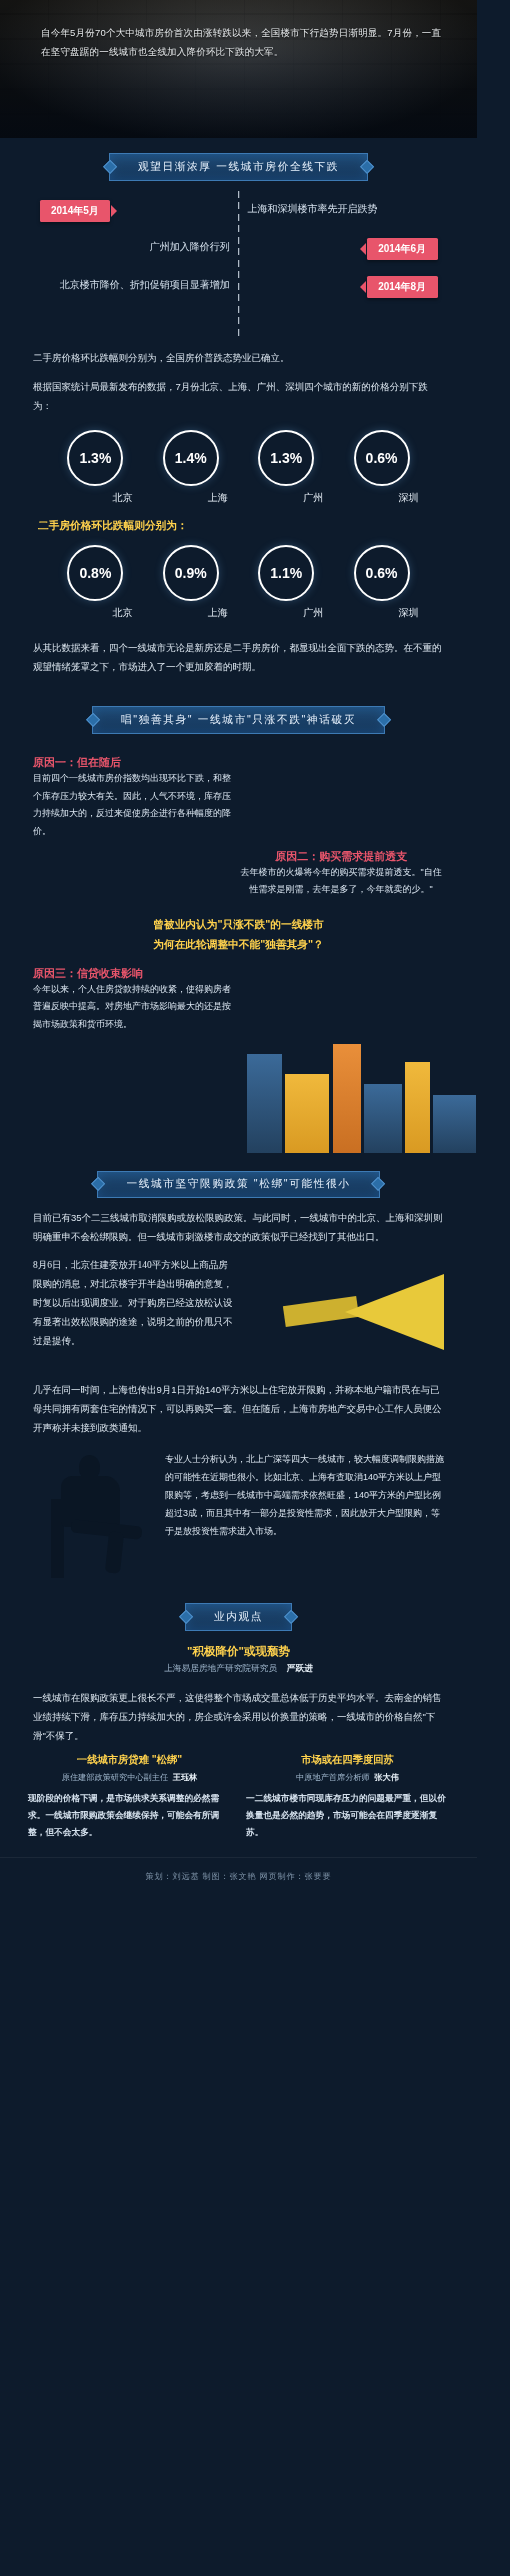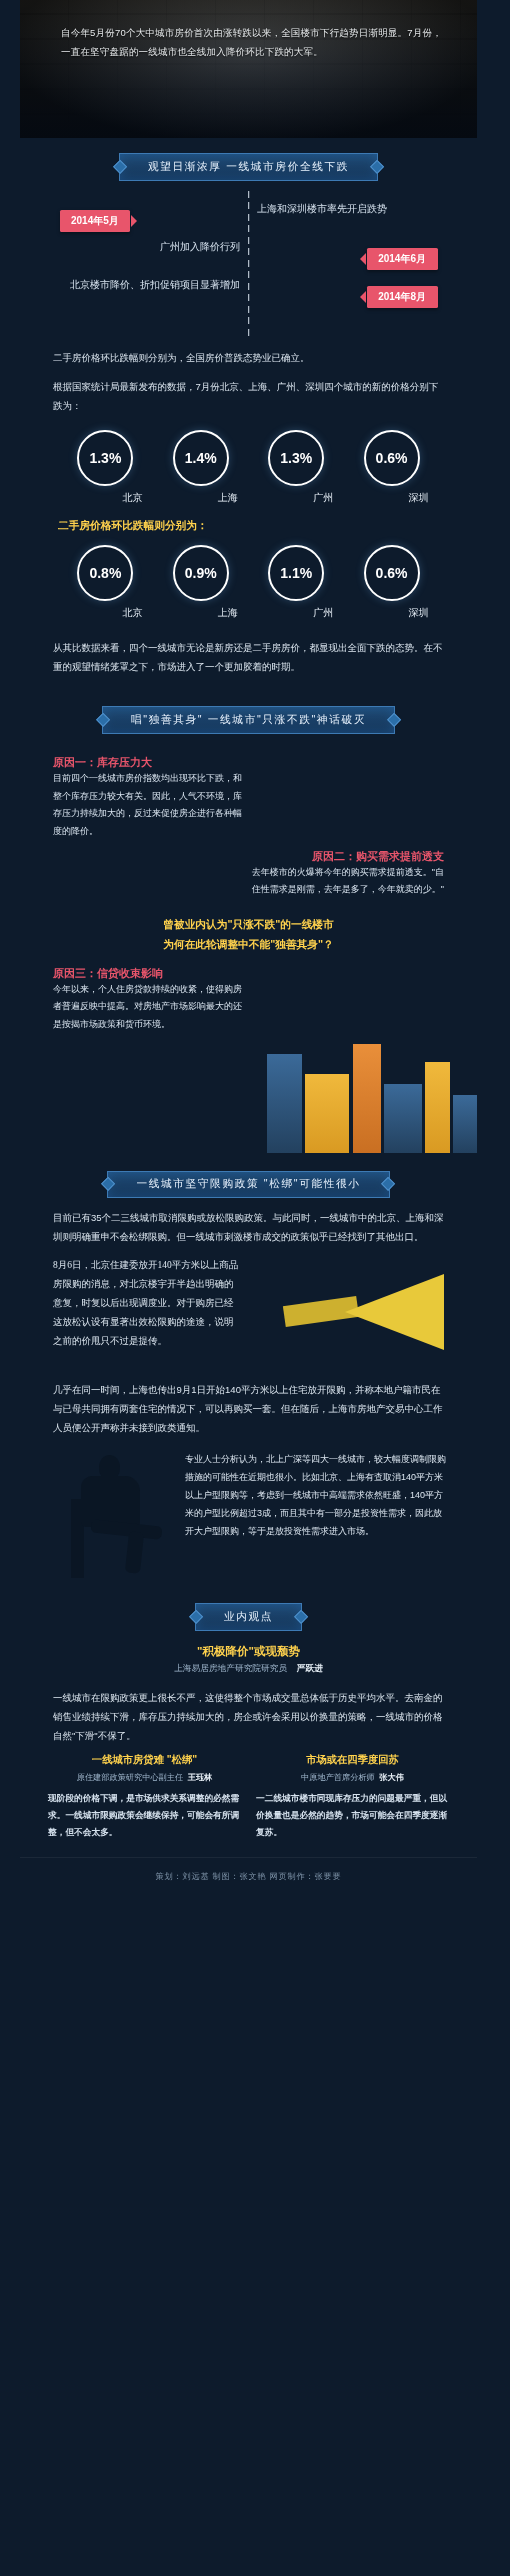--- a/index.html
+++ b/index.html
@@ -3,21 +3,21 @@
 <meta charset="utf-8">
 <style>
   * { box-sizing: border-box; }
   html, body { margin:0; padding:0; }
   body {
     width: 511px;
     font-family: "Liberation Sans", sans-serif;
     background: #0d1b2c;
     color: #e8eef5;
   }
-  .page { width:477px; position:relative; overflow:hidden;padding-left:20px; }
+  .page { width:477px; position:relative; overflow:hidden; }
 
   
   .hero {
     position:relative;
     height: 138px;
     background:
       linear-gradient(180deg, rgba(10,18,30,.15) 0%, rgba(10,20,34,.75) 65%, rgba(11,22,38,1) 100%),
       repeating-linear-gradient(90deg, #6c6a63 0px, #6c6a63 48px, #5d5b55 48px, #5d5b55 49px),
       repeating-linear-gradient(0deg, #76746c 0px, #76746c 23px, #646159 23px, #646159 25px);
     background-blend-mode: normal, multiply, normal;
@@ -53,21 +53,21 @@
 
   
   .timeline{ position:relative; padding: 11.5px 16.5px 8.2px; min-height: 157px; }
   .tl-line{
     position:absolute; left:50%; top:5px; bottom:5px; width:1.6px;
     background: repeating-linear-gradient(180deg,#d9e4ee 0 6.6px, transparent 6.6px 11.5px);
     transform: translateX(-50%);
   }
   .tl-row{ position:relative; height:38px; }
   .tag{
-    position:absolute; top:13px;
+    position:absolute; top:3px;
     background:#e8556b; color:#fff; font-size:10px; font-weight:bold;
     padding:4.1px 11.5px; border-radius:1.6px;
     box-shadow:0 1.6px 3.3px rgba(0,0,0,.35);
   }
   .tag.left{ left:23px; }
   .tag.right{ right:23px; }
   .tag.left:after{
     content:""; position:absolute; right:-6.6px; top:50%; transform:translateY(-50%);
     border:6.6px solid transparent; border-left-color:#e8556b; border-right-width:0;
   }
@@ -95,21 +95,21 @@
 
   .subhead{
     padding: 11.5px 38px 1.6px; font-size:10.7px; font-weight:bold; color:#ffd24d;
   }
 
   
   .reasons{ position:relative; padding: 8.2px 0 0; }
   .reason-title{ font-size:11px; font-weight:bold; color:#e8556b; }
   .reason-body{ font-size:9px; line-height:1.95; color:#dbe6f1; }
   .block-left{ padding:8.2px 38px 0 33px; width:58%; }
-  .block-right{ padding:8.2px 33px 0 38px; width:58%; margin-left:42%; text-align:right; }
+  .block-right{ padding:8.2px 33px 0 38px; width:58%; margin-left:42%; text-align:center; }
   .quote{
     text-align:center; font-size:10.7px; line-height:1.9; color:#ffd24d; font-weight:bold;
     padding: 15px 41px 3.3px;
   }
 
   
   .skyline{ position:relative; height:124px; margin-top:-5px; }
   .bld{ position:absolute; bottom:0; background:linear-gradient(180deg,#2c4f72,#1b3450); }
   .bld.y{ background:linear-gradient(180deg,#f0b93c,#d99a22); }
   .bld.o{ background:linear-gradient(180deg,#e98f3a,#c96f22); }
@@ -239,21 +239,21 @@
   </div>
 
   <div class="para" style="padding-top:15px">从其比数据来看，四个一线城市无论是新房还是二手房房价，都显现出全面下跌的态势。在不重的观望情绪笼罩之下，市场进入了一个更加胶着的时期。</div>
 
   <div class="ribbon-wrap" style="margin-top:25px">
     <span class="ribbon">唱"独善其身" 一线城市"只涨不跌"神话破灭</span>
   </div>
 
   <div class="reasons">
     <div class="block-left">
-      <div class="reason-title">原因一：库存压力大</div>
+      <div class="reason-title">原因一：但在随后</div>
       <div class="reason-body">目前四个一线城市房价指数均出现环比下跌，和整个库存压力较大有关。因此，人气不环境，库存压力持续加大的，反过来促使房企进行各种幅度的降价。</div>
     </div>
     <div class="block-right">
       <div class="reason-title">原因二：购买需求提前透支</div>
       <div class="reason-body">去年楼市的火爆将今年的购买需求提前透支。"自住性需求是刚需，去年是多了，今年就卖的少。"</div>
     </div>
 
     <div class="quote" style="white-space:pre-line">曾被业内认为"只涨不跌"的一线楼市
 为何在此轮调整中不能"独善其身"？</div>
 

